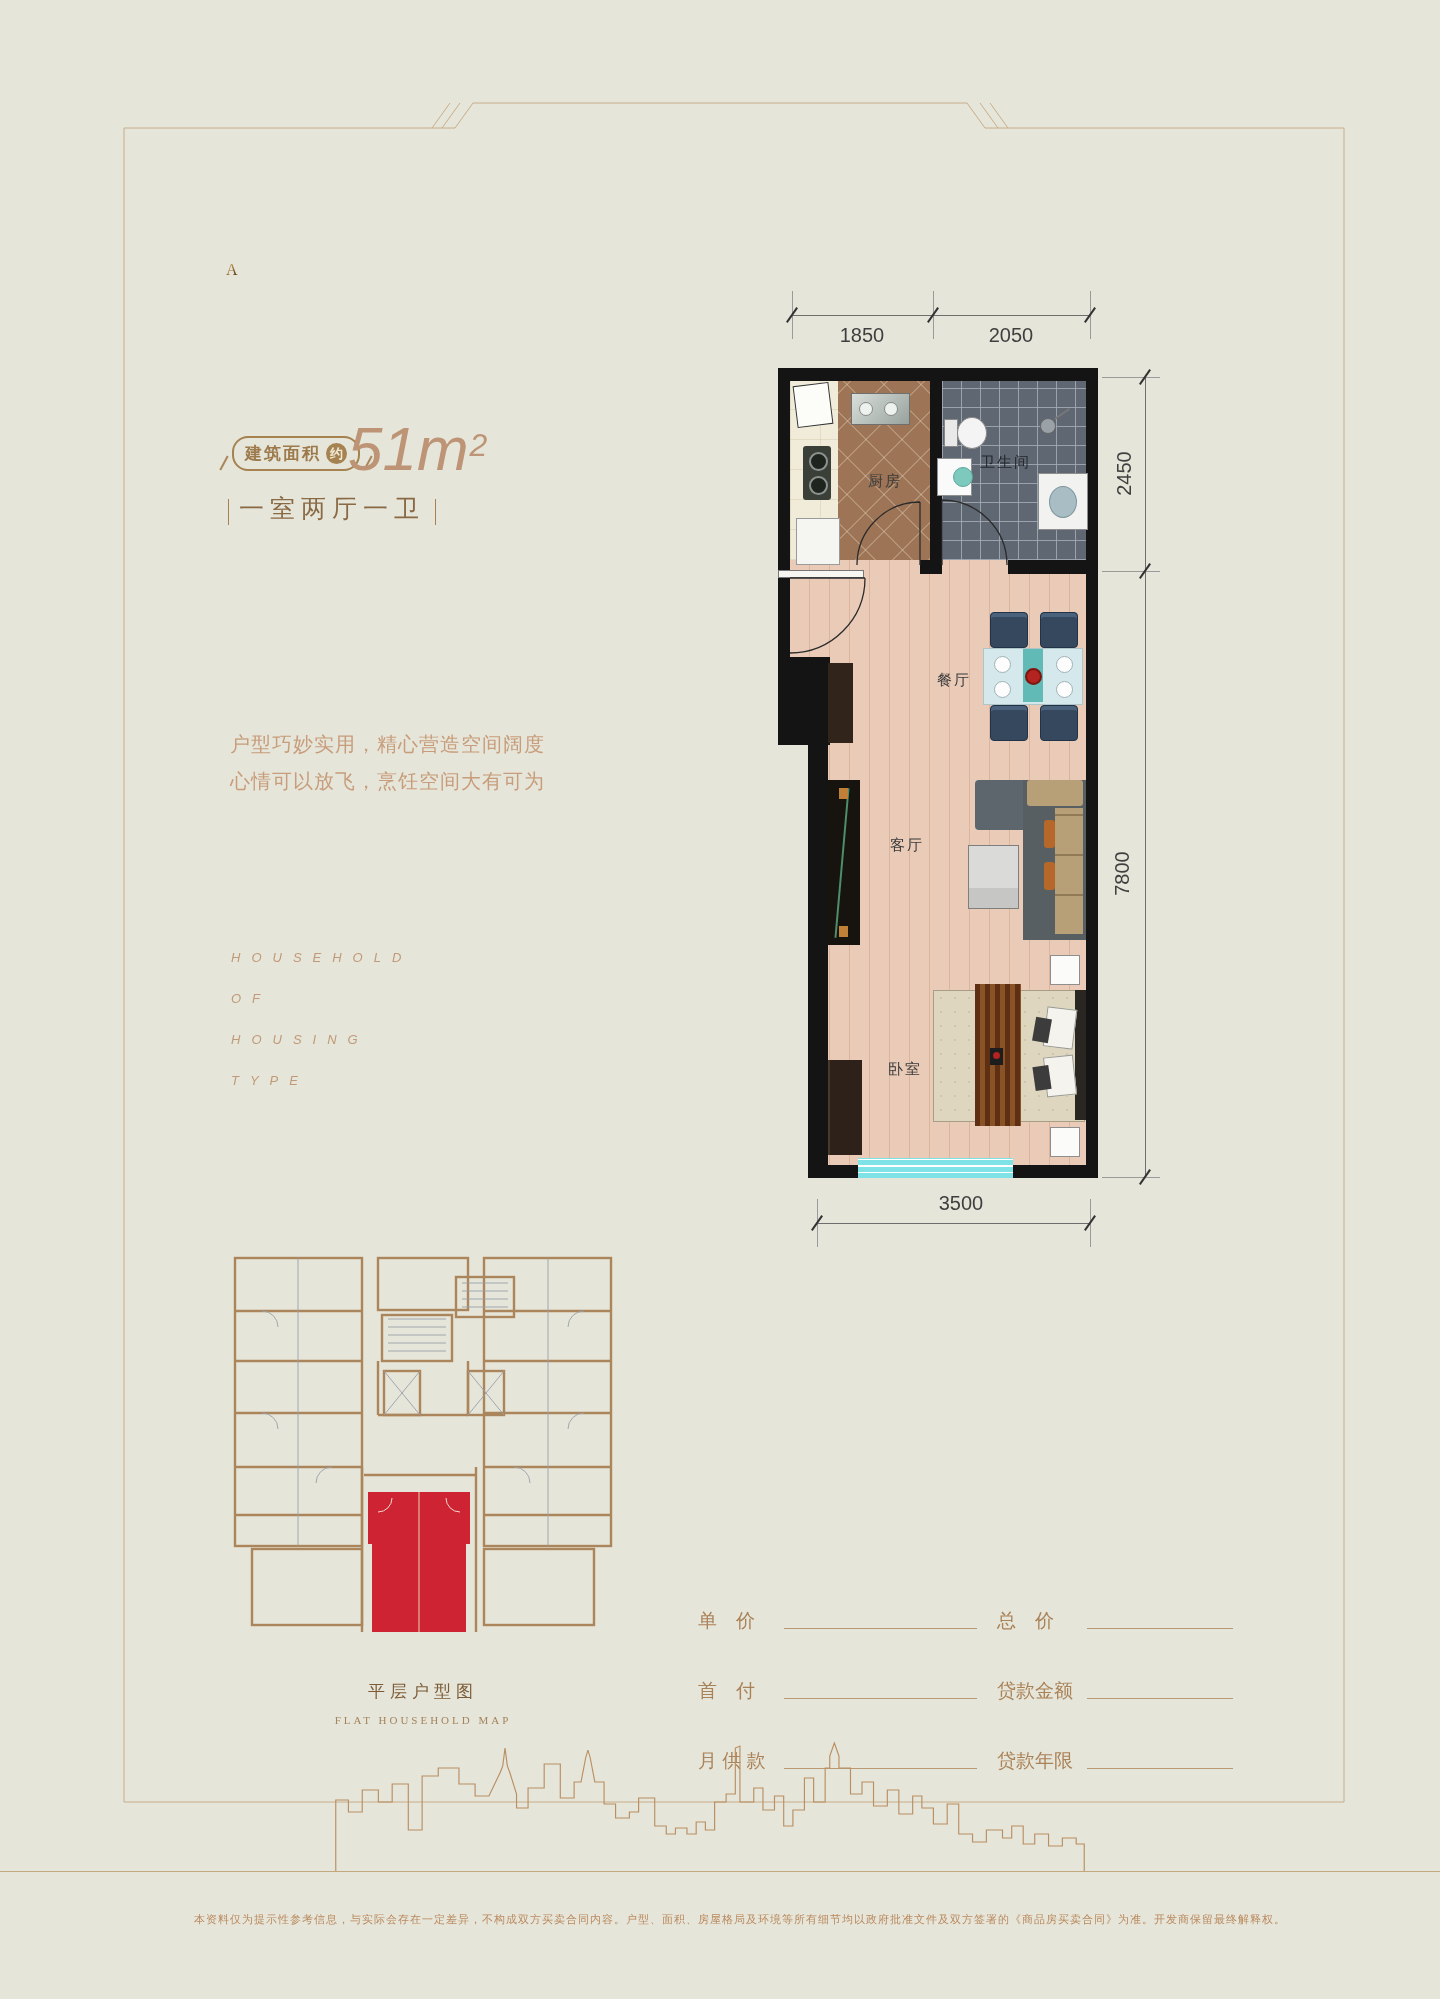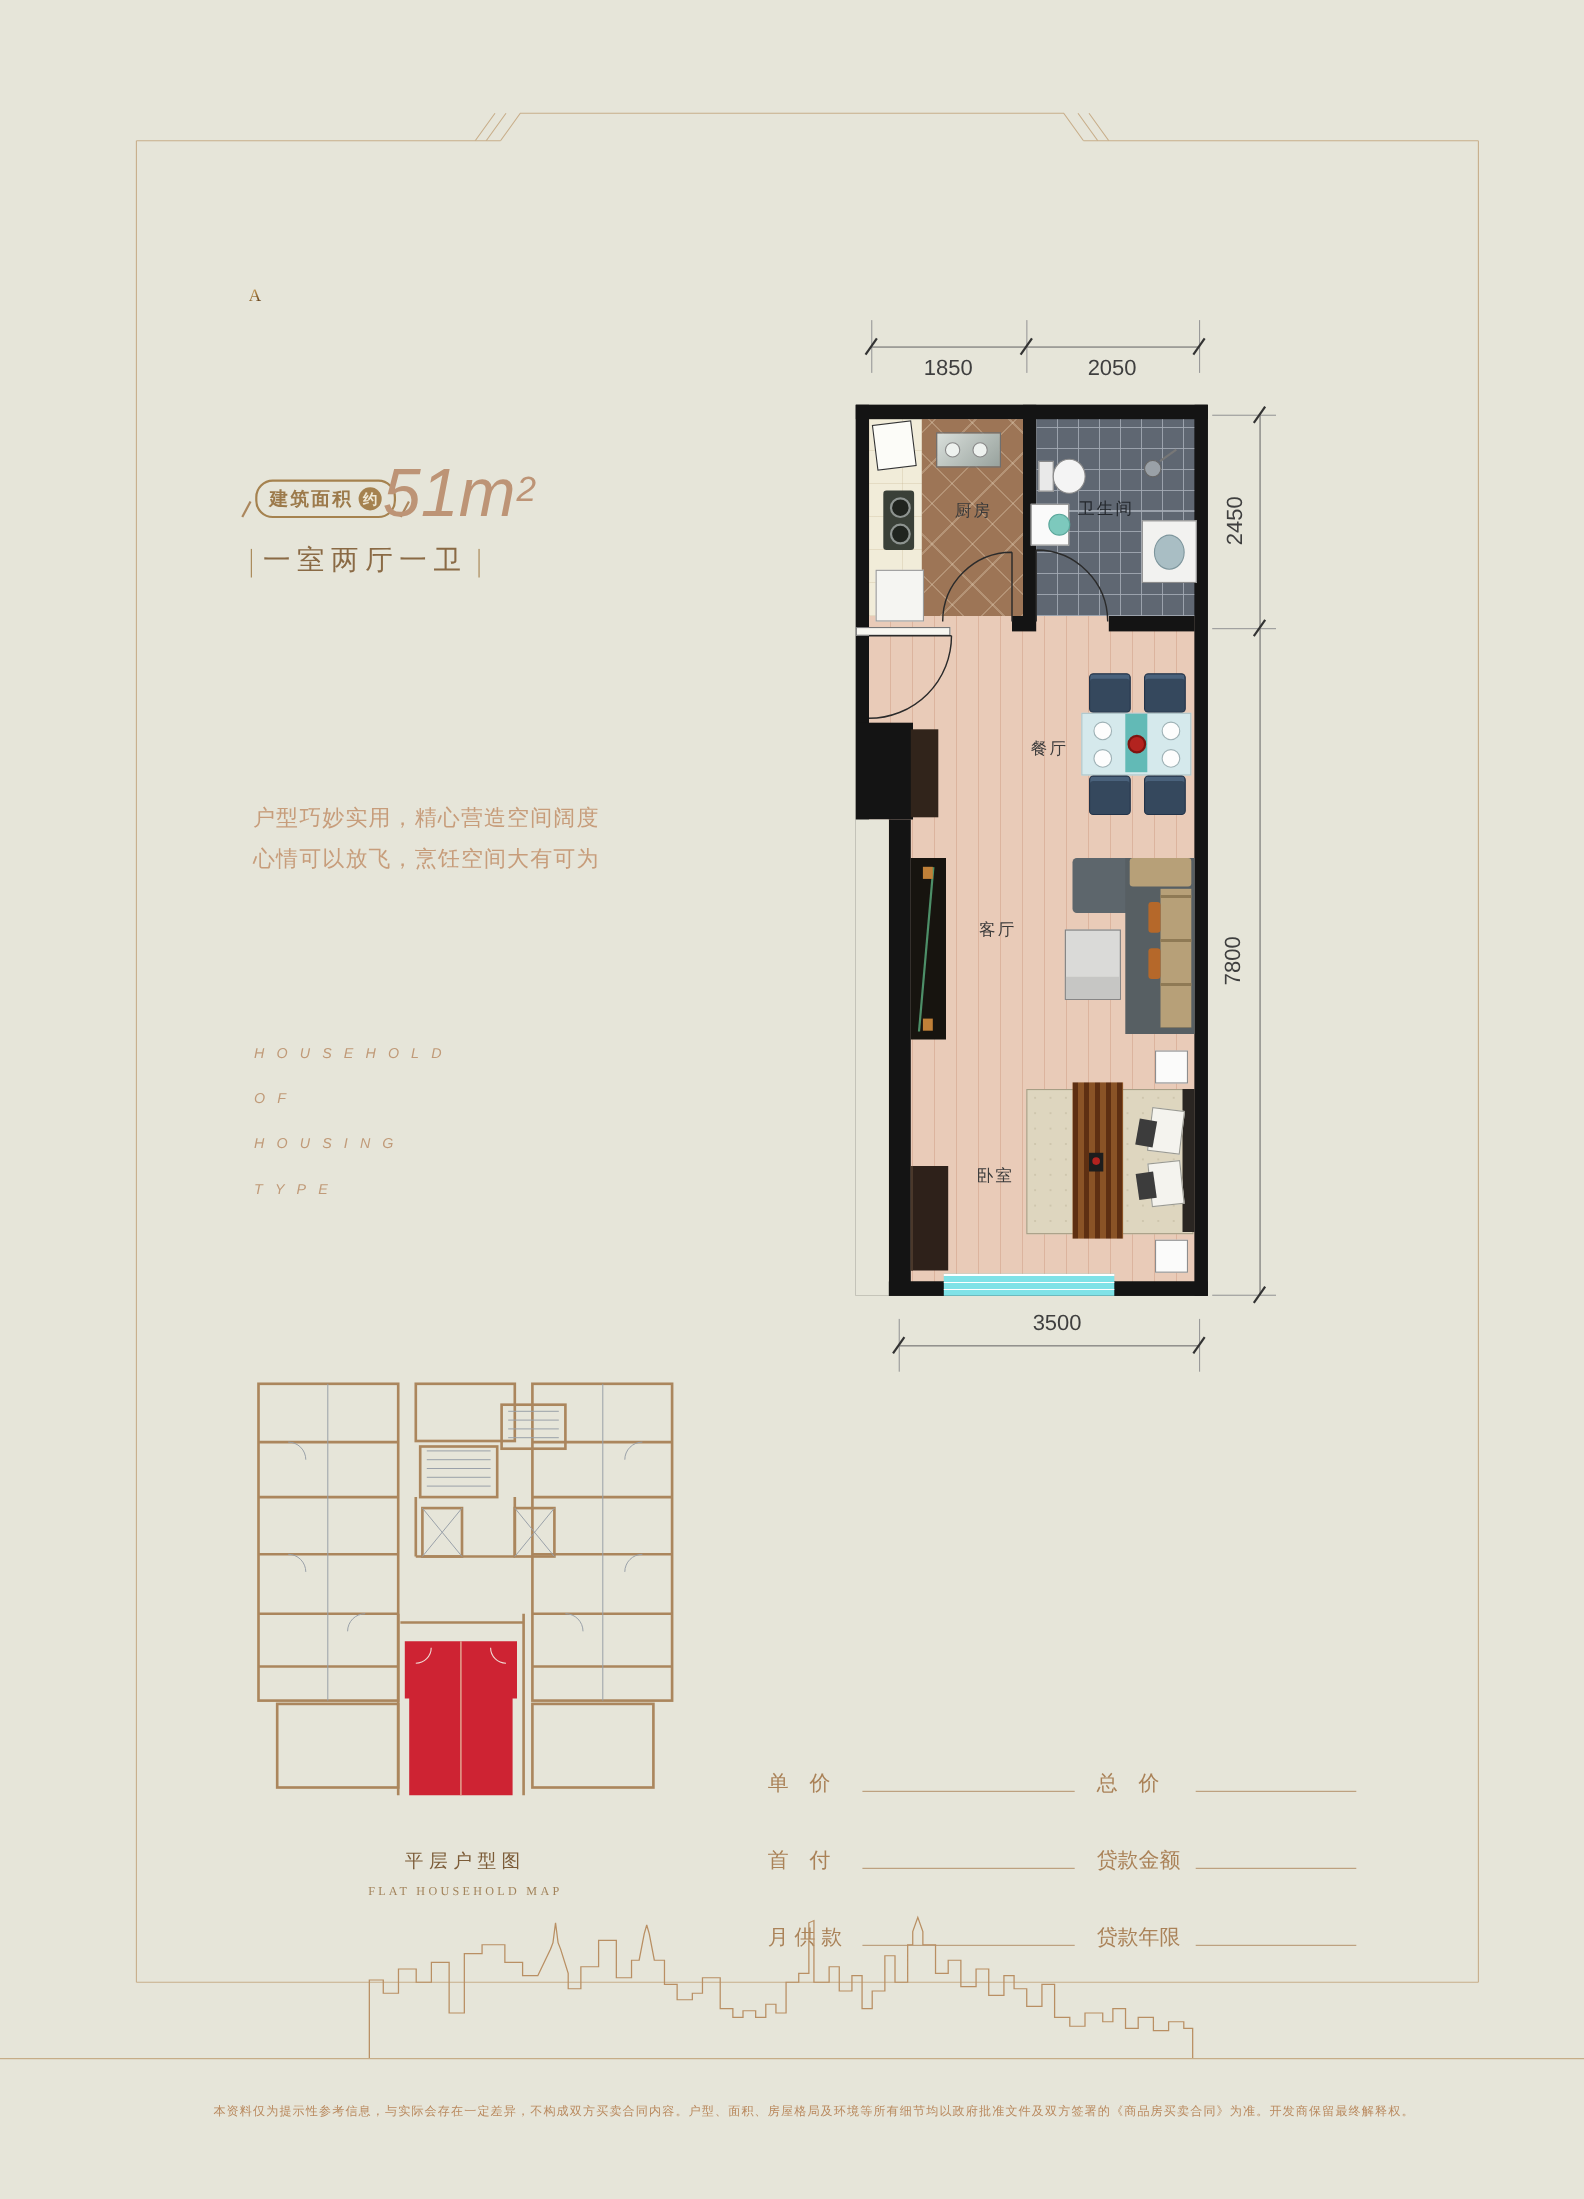--- a/index.html
+++ b/index.html
@@ -252,21 +252,21 @@
     <div class="bwindow"></div>
 
     <svg class="arcsvg" viewBox="0 0 320 810">
       <g stroke="#2b2b2b" stroke-width="1.3" fill="none">
         <path d="M79,197 A63,63 0 0 1 142,134 M142,134 L142,197"></path>
         <path d="M164,132 A65,65 0 0 1 229,197 M164,132 L164,197"></path>
         <path d="M87,210 A75,75 0 0 1 12,285 M12,210 L87,210"></path>
       </g>
     </svg>
 
-    <span class="room-label" style="left:90px;top:87px">厨房</span>
+    <span class="room-label" style="left:90px;top:104px">厨房</span>
     <span class="room-label" style="left:202px;top:85px;color:#23272c">卫生间</span>
     <span class="room-label" style="left:159px;top:303px">餐厅</span>
     <span class="room-label" style="left:112px;top:468px">客厅</span>
     <span class="room-label" style="left:110px;top:692px">卧室</span>
   </div>
 
   <div class="abs dimline" style="left:792px;top:315px;width:298px;height:1px"></div>
   <div class="abs ext" style="left:792px;top:291px;width:1px;height:48px"></div>
   <div class="abs ext" style="left:933px;top:291px;width:1px;height:48px"></div>
   <div class="abs ext" style="left:1090px;top:291px;width:1px;height:48px"></div>

